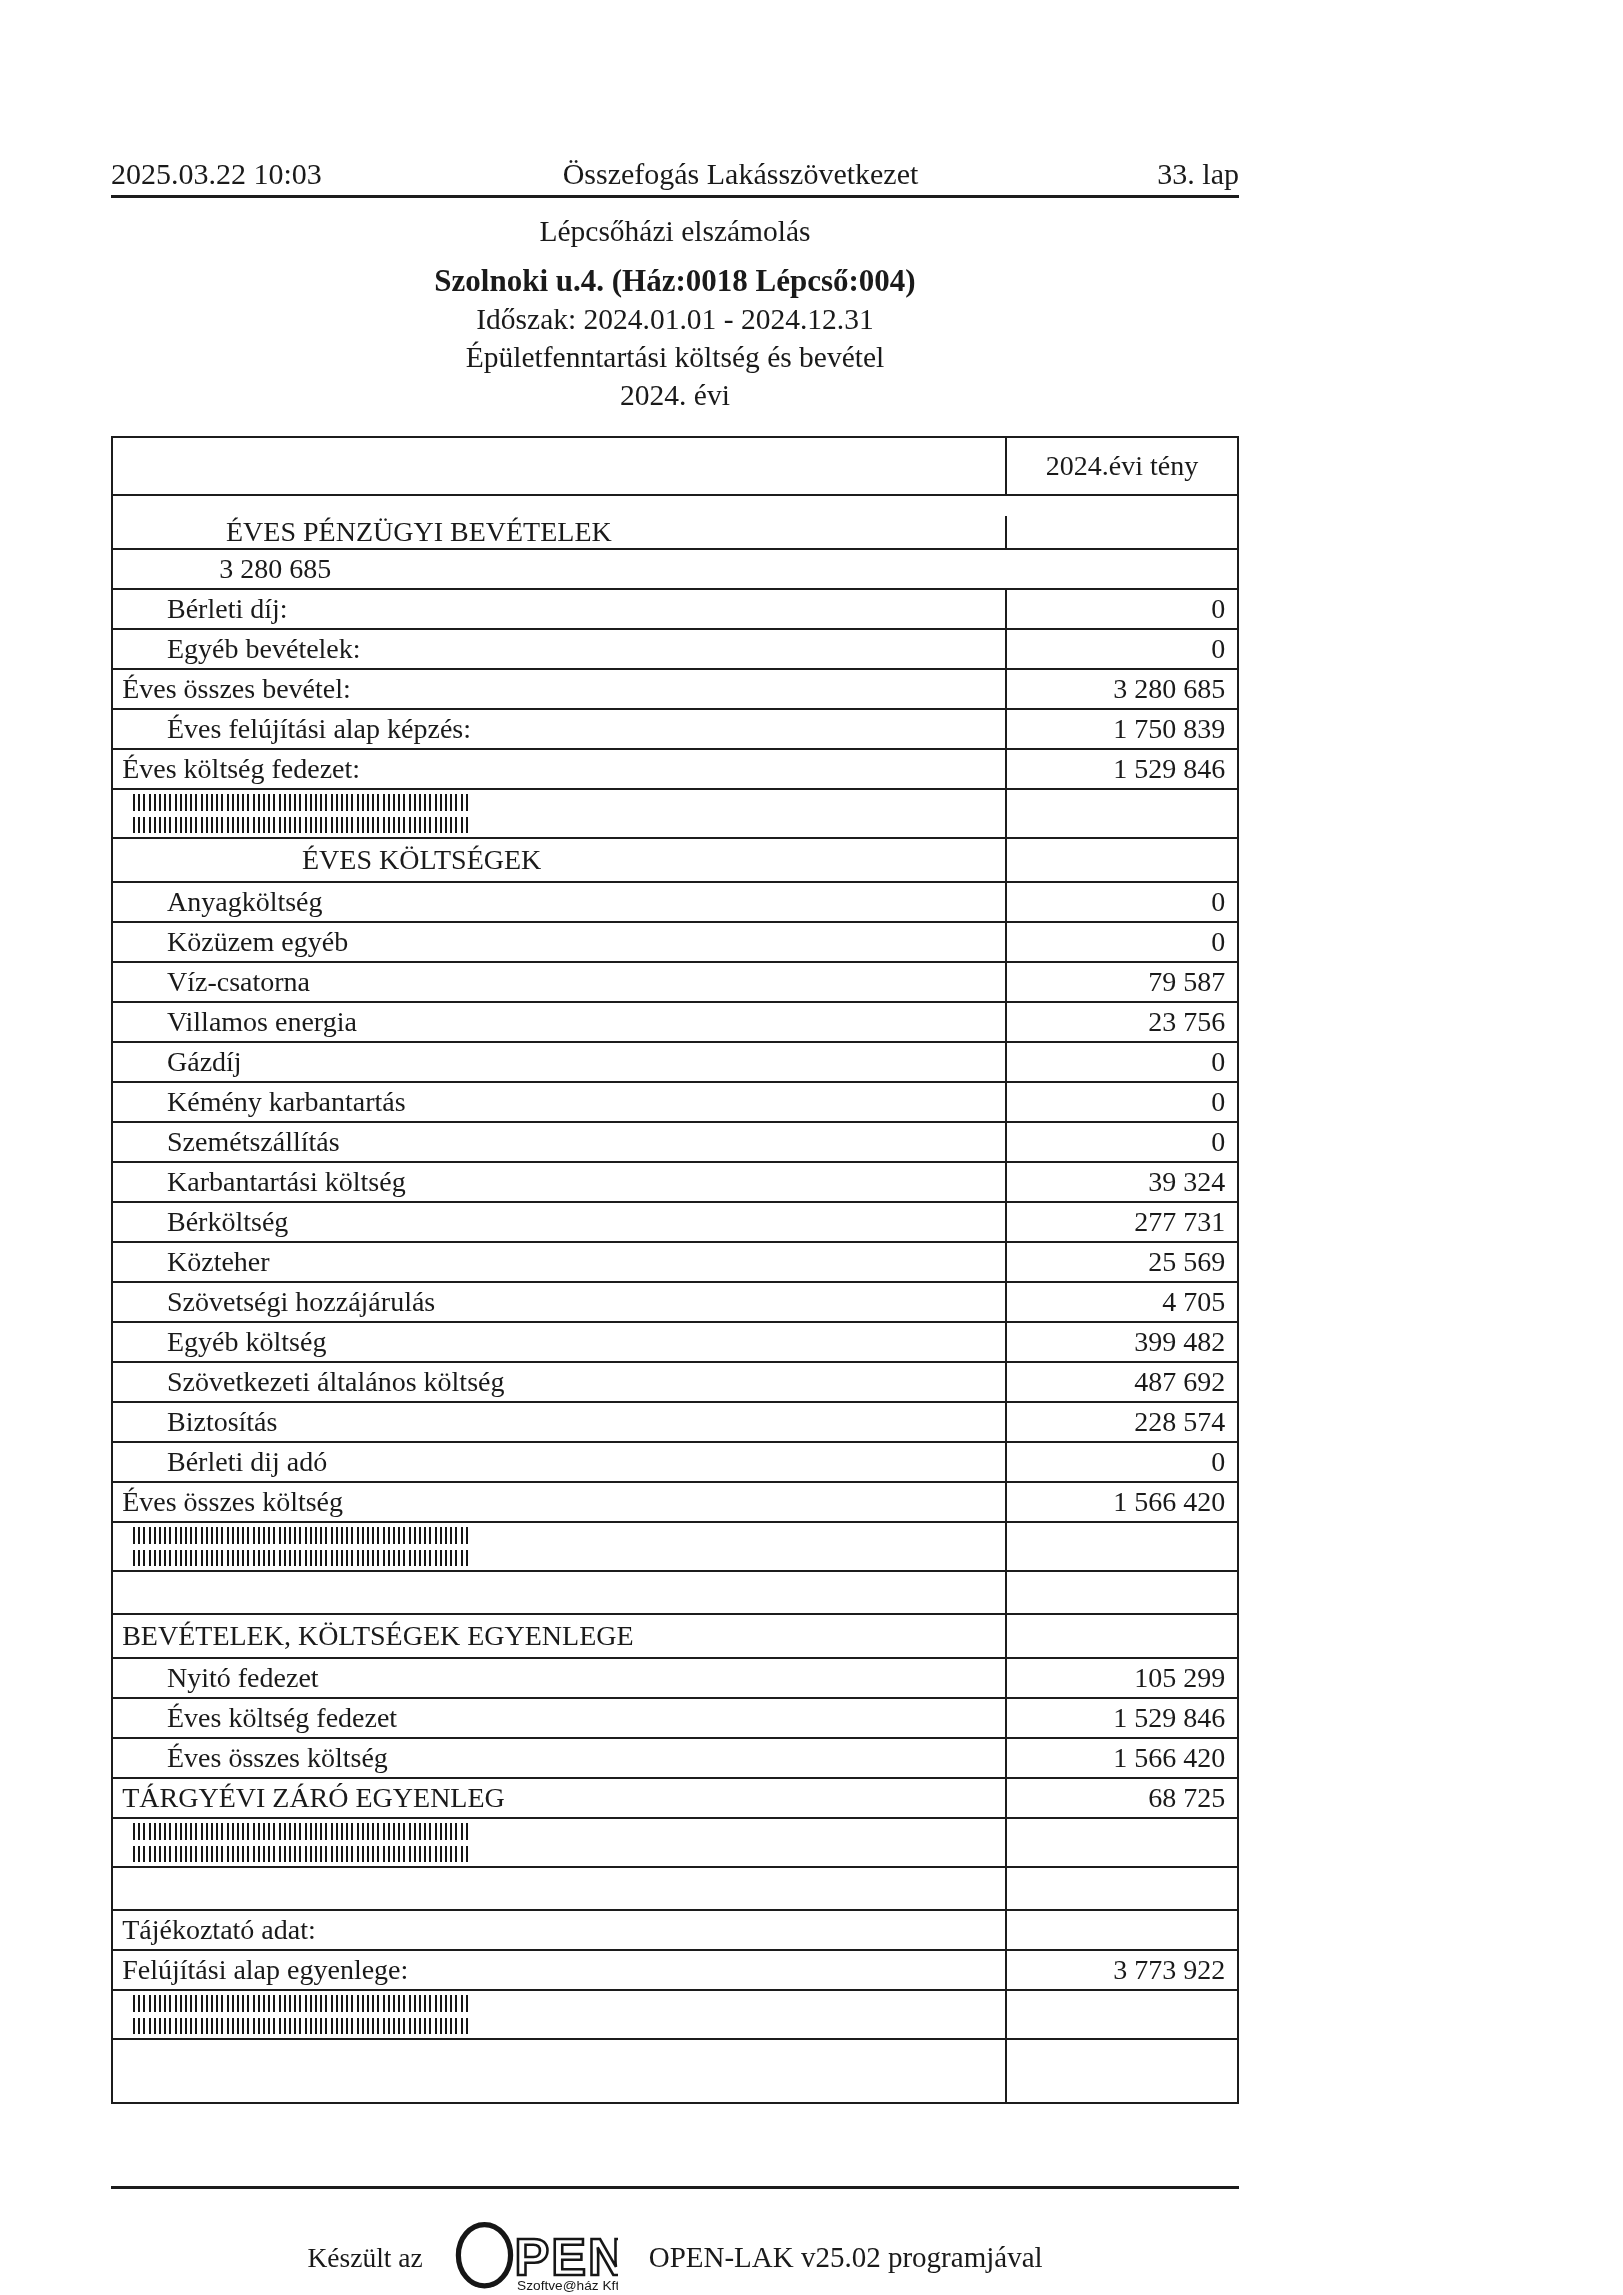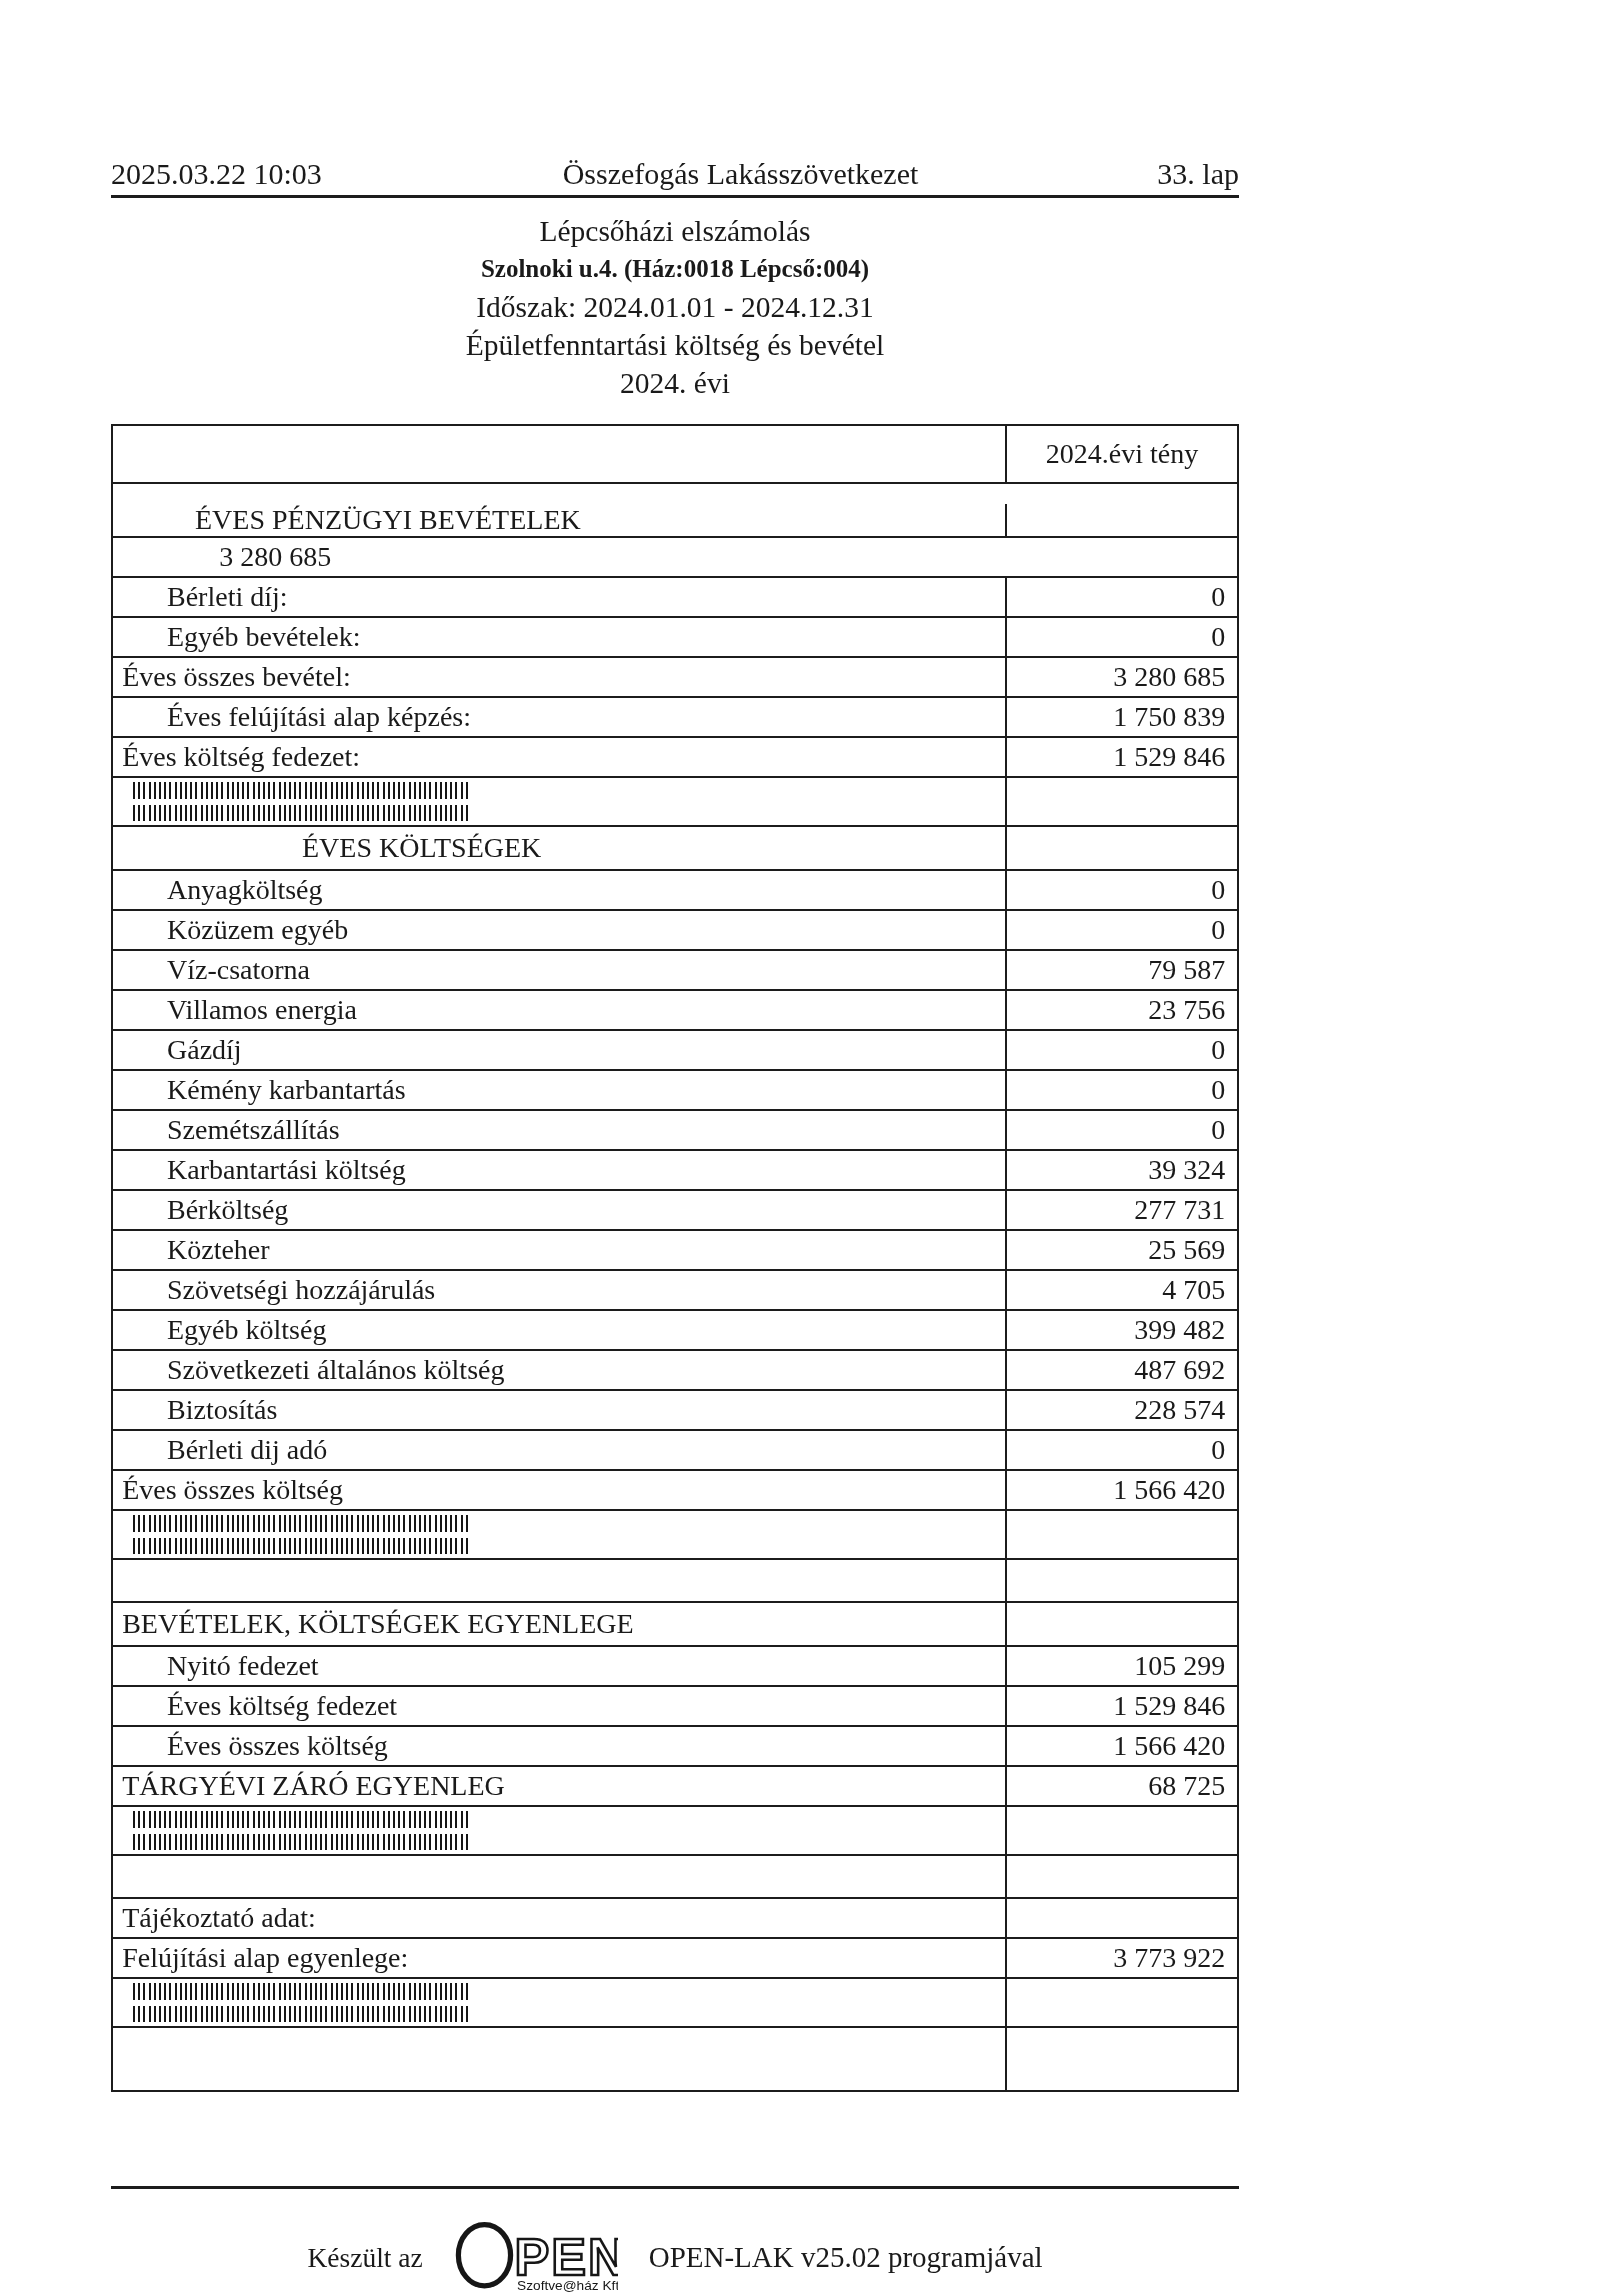--- a/index.html
+++ b/index.html
@@ -29,21 +29,21 @@
   .doc-header .left{width:367px;text-align:left;}
   .doc-header .center{flex:1;text-align:center;}
   .doc-header .right{width:236px;text-align:right;}
   
   .subheader{
     margin-top:14.4px;
     text-align:center;
     font-size:29.5px;
     line-height:38px;
   }
-  .subheader .bold{font-weight:bold;font-size:25px;}
+  .subheader .bold{font-weight:bold;font-size:31px;margin-top:12px;}
   
   .fin-table{
     margin-top:22px;
     border:2.6px solid #1c1c1c;
     font-size:28px;
   }
   .row{
     display:flex;
     min-height:38px;
     border-bottom:2px solid #1c1c1c;
@@ -65,21 +65,21 @@
     width:230px;
     display:flex;
     align-items:center;
     justify-content:flex-end;
     padding-right:11.8px;
     box-sizing:border-box;
   }
   .row.header .val{justify-content:center;padding-right:0;}
   .ind0 .lbl{padding-left:9.2px;}
   .ind1 .lbl{padding-left:54px;}
-  .ind2 .lbl{padding-left:82px;margin-top:20px;}
+  .ind2 .lbl{padding-left:113px;margin-top:20px;}
   .ind3 .lbl{padding-left:189px;}
   
   .bars{margin-left:10.5px;display:flex;flex-direction:column;justify-content:center;gap:5.9px;}
   .bar{
     width:337px;height:16.4px;
     background:repeating-linear-gradient(90deg,#161616 0 2px,#ffffff 2px 5.2px);
   }
   
   .footer{
     position:absolute;

